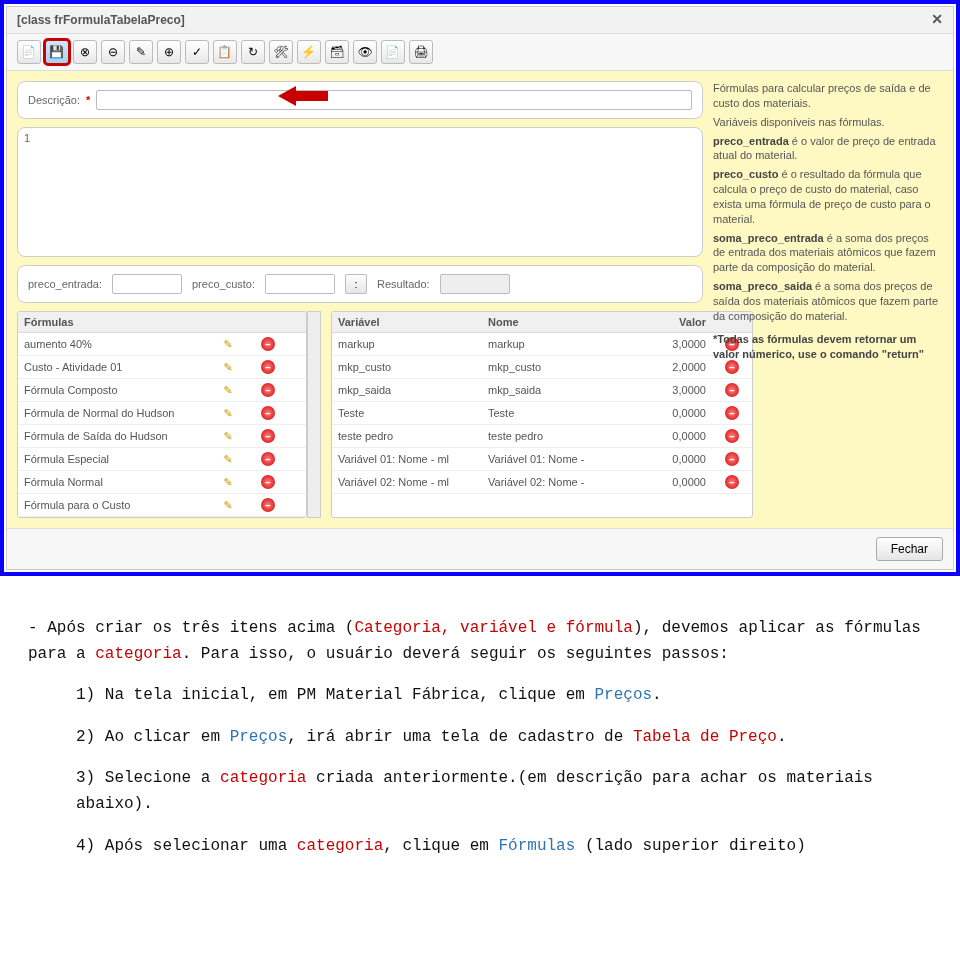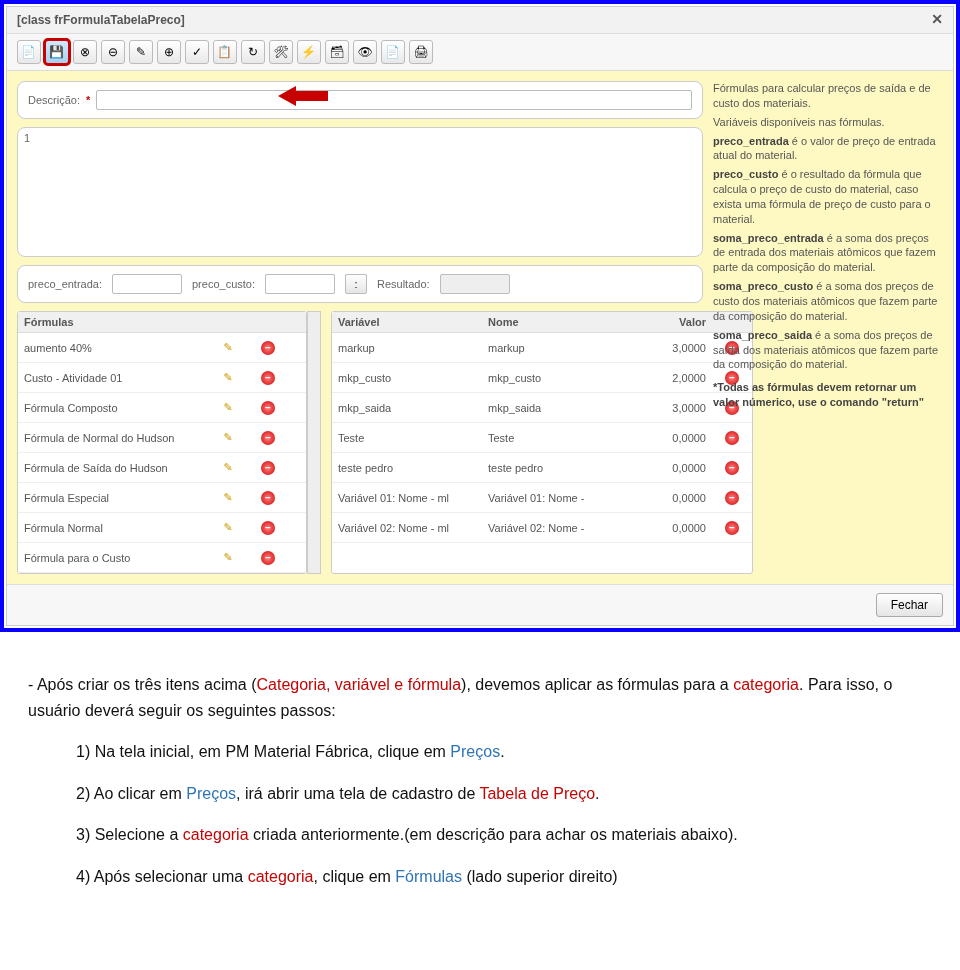--- a/index.html
+++ b/index.html
@@ -157,21 +157,21 @@
   .tbl .hdr {
     display: flex;
     font-weight: bold;
     background: #f0f0f0;
     border-bottom: 1px solid #ddd;
   }
   .tbl .row {
     display: flex;
     border-bottom: 1px solid #eee;
     align-items: center;
-    height: 30px;
+    height: 23px;
   }
   .tbl .cell {
     padding: 4px 6px;
     overflow: hidden;
     white-space: nowrap;
     text-overflow: ellipsis;
   }
   .tbl.formulas { width: 290px; }
   .tbl.formulas .c1 { width: 190px; }
   .tbl.formulas .c2 { width: 40px; text-align: center; }
@@ -211,21 +211,21 @@
     padding: 4px 14px;
     font-size: 12px;
     border: 1px solid #aaa;
     background: linear-gradient(#fff,#e5e5e5);
     border-radius: 3px;
     cursor: pointer;
   }
   
   .instructions {
     padding: 40px 28px 20px 28px;
-    font-family: Liberation Sans, sans-serif;
+    font-family: Liberation Mono, monospace;
     font-size: 16px;
     line-height: 1.6;
     color: #111;
   }
   .instructions p { margin-bottom: 16px; }
   .tk-red { color: #c40303; }
   .tk-blueish { color: #2e74b5; }
 </style>
 </head>
 <body>
@@ -398,21 +398,20 @@
           </div>
 
         </div>
 
         <div class="right-col">
           <p>Fórmulas para calcular preços de saída e de custo dos materiais.</p>
           <p>Variáveis disponíveis nas fórmulas.</p>
           <p><b>preco_entrada</b><span> é o valor de preço de entrada atual do material.</span></p>
           <p><b>preco_custo</b><span> é o resultado da fórmula que calcula o preço de custo do material, caso exista uma fórmula de preço de custo para o material.</span></p>
           <p><b>soma_preco_entrada</b><span> é a soma dos preços de entrada dos materiais atômicos que fazem parte da composição do material.</span></p>
-          <p><b>soma_preco_custo</b><span> é a soma dos preços de custo dos materiais atômicos que fazem parte da composição do material.</span></p>
           <p><b>soma_preco_saida</b><span> é a soma dos preços de saída dos materiais atômicos que fazem parte da composição do material.</span></p>
           <p style="margin-top:8px"><b>*Todas as fórmulas devem retornar um valor númerico, use o comando "return"</b></p>
         </div>
       </div>
     </div>
 
     <div class="footer-bar">
       <button>Fechar</button>
     </div>
 

